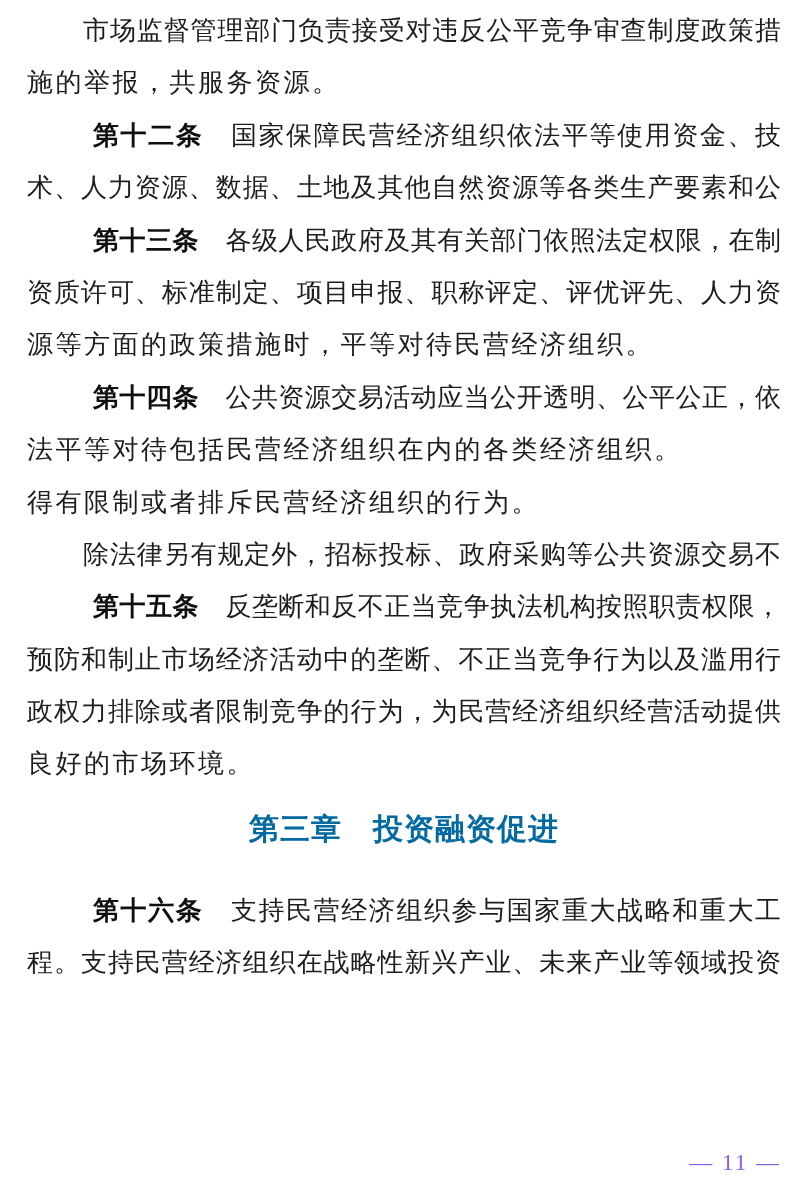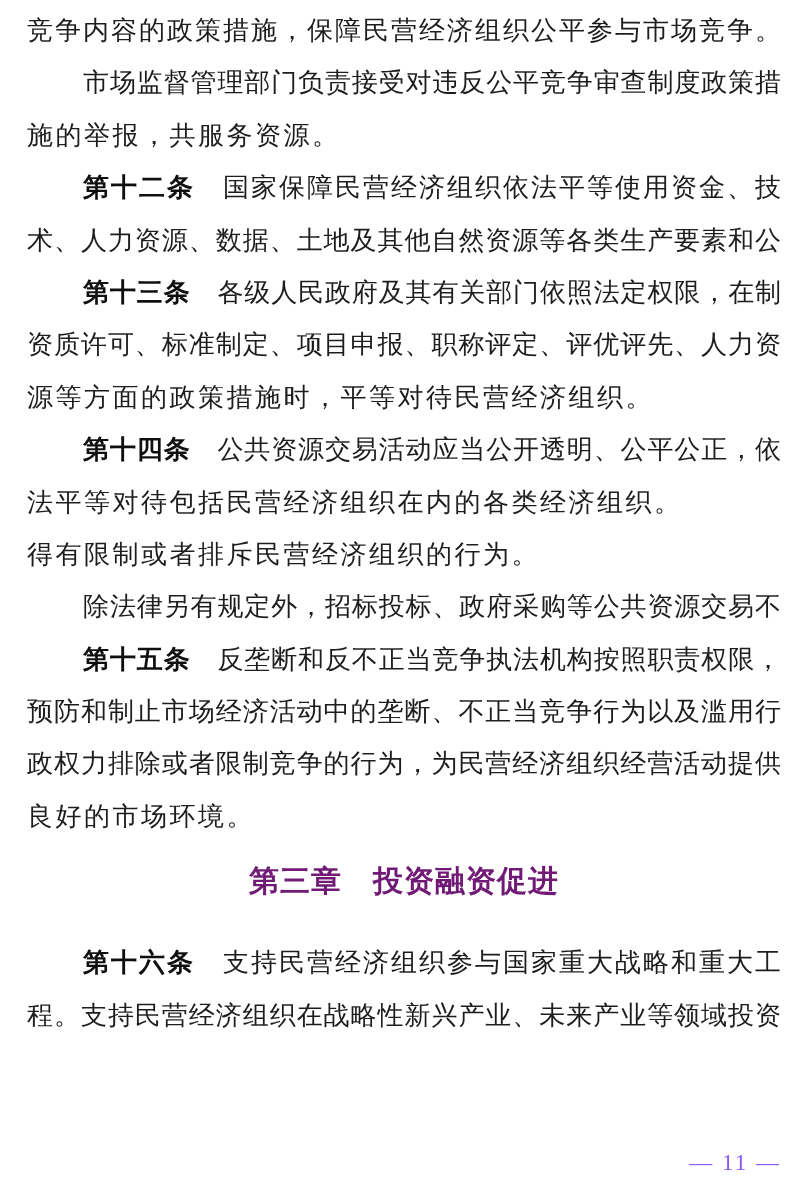--- a/index.html
+++ b/index.html
@@ -24,52 +24,51 @@
     color: #1d1d1d;
     letter-spacing: 2.5px;
     white-space: normal;
   }
   .line.full {
     text-align: justify;
     text-align-last: justify;
     letter-spacing: 0;
   }
   .line.indent { padding-left: 56px; }
-  .art-num { font-weight: 700; color: #0f0f0f; }
+  .art-num { font-weight: 700; color: #0f0f0f; margin-left: 10px; }
   .gap { display: inline-block; width: 26px; }
   .line.chapter {
     height: 60px;
     line-height: 60px;
     margin-top: 8px;
     margin-bottom: 26px;
     text-align: center;
     text-align-last: center;
     font-weight: 700;
     font-size: 30px;
-    color: #701a75;
+    color: #0369a1;
     letter-spacing: 1px;
     padding-left: 0;
   }
   .footer {
     position: absolute;
     right: 30px;
     top: 1148px;
     font-size: 23px;
     line-height: 30px;
     color: #8b5cf6;
     letter-spacing: 2px;
     font-family: Liberation Serif, serif;
   }
 </style>
 </head>
 <body>
 
 <div class="page">
   <div class="doc-body">
-      <div class="line full">竞争内容的政策措施，保障民营经济组织公平参与市场竞争。</div>
       <div class="line indent full">市场监督管理部门负责接受对违反公平竞争审查制度政策措</div>
       <div class="line">施的举报，共服务资源。</div>
       <div class="line indent full"><span class="art-num">第十二条</span><span class="gap"></span><span>国家保障民营经济组织依法平等使用资金、技</span></div>
       <div class="line full">术、人力资源、数据、土地及其他自然资源等各类生产要素和公</div>
       <div class="line indent full"><span class="art-num">第十三条</span><span class="gap"></span><span>各级人民政府及其有关部门依照法定权限，在制</span></div>
       <div class="line full">资质许可、标准制定、项目申报、职称评定、评优评先、人力资</div>
       <div class="line">源等方面的政策措施时，平等对待民营经济组织。</div>
       <div class="line indent full"><span class="art-num">第十四条</span><span class="gap"></span><span>公共资源交易活动应当公开透明、公平公正，依</span></div>
       <div class="line">法平等对待包括民营经济组织在内的各类经济组织。</div>
       <div class="line">得有限制或者排斥民营经济组织的行为。</div>

